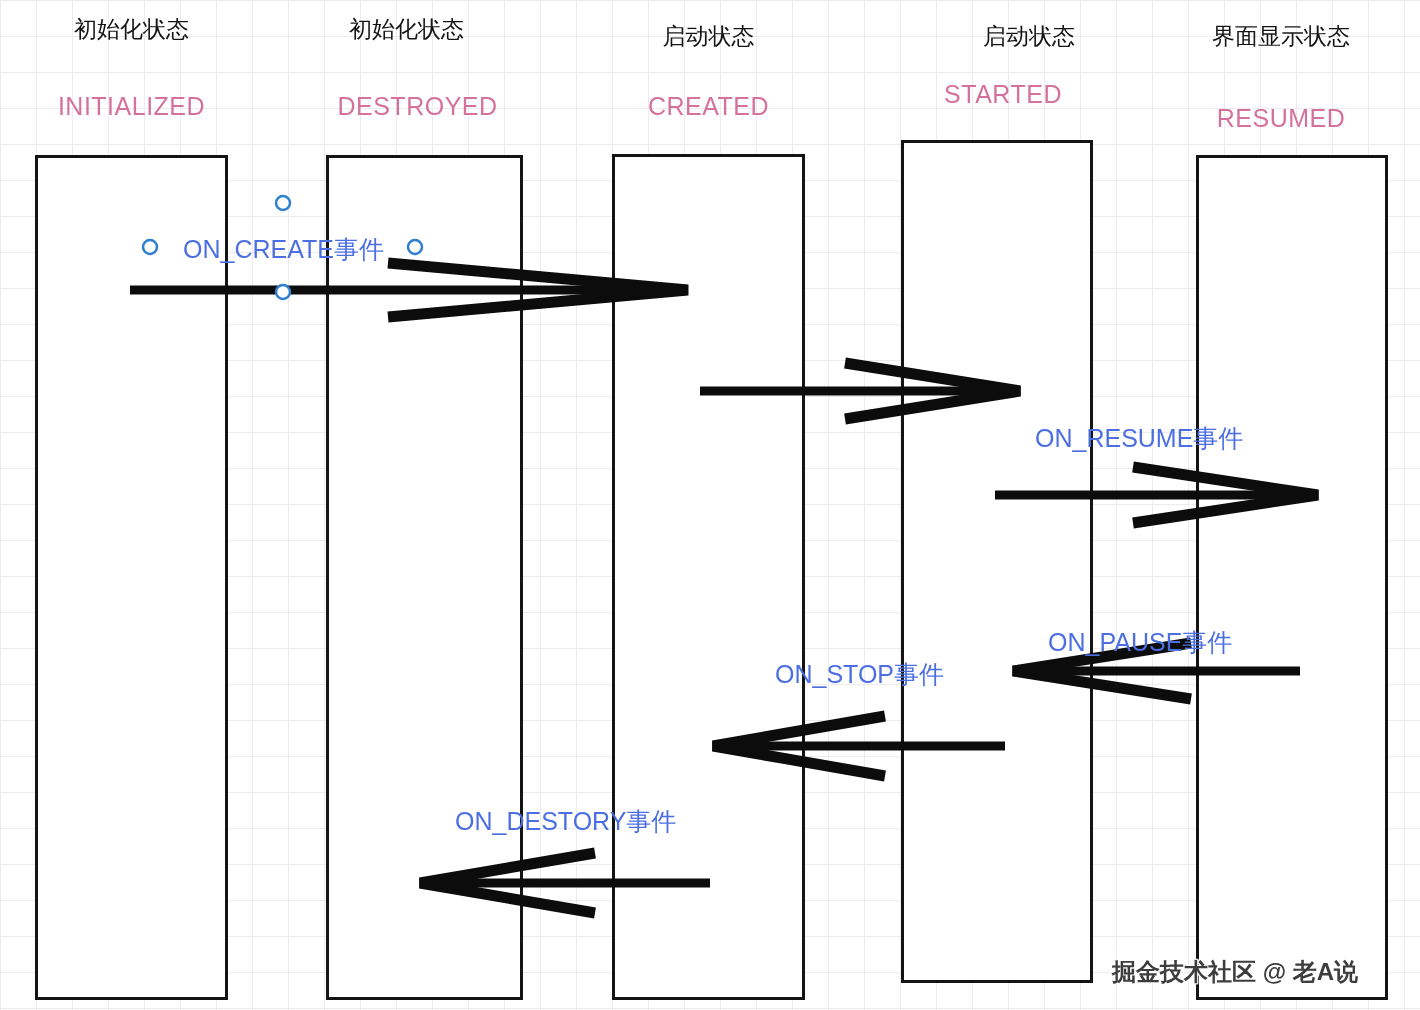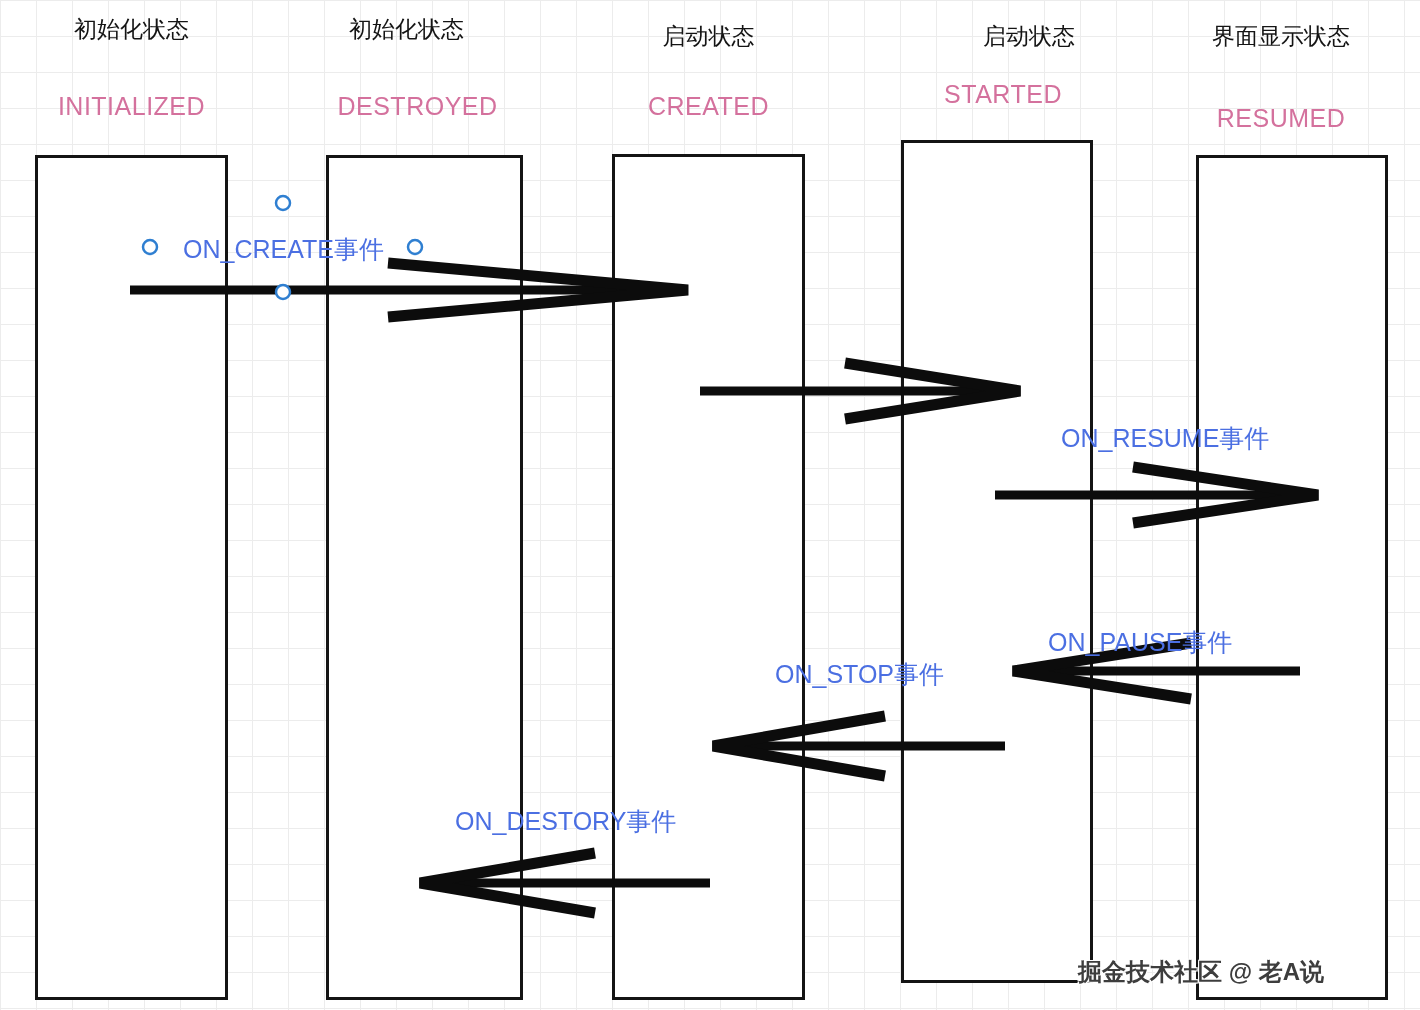--- a/index.html
+++ b/index.html
@@ -63,21 +63,21 @@
     left: 0;
     top: 0;
     width: 100%;
     height: 100%;
     z-index: 4;
     pointer-events: none;
     padding-left: 19px;
   }
   .watermark {
     position: absolute;
-    left: 1078px;
+    left: 1112px;
     top: 956px;
     font-size: 24px;
     font-weight: bold;
     color: #3d3d3d;
     white-space: nowrap;
     z-index: 5;
     text-shadow: -1px -1px 0 #ffffff, 1px -1px 0 #ffffff,
                  -1px 1px 0 #ffffff, 1px 1px 0 #ffffff;
     text-align: center;
   }
@@ -128,19 +128,19 @@
         <path d="M 710 883 L 424 883" stroke="#0c0c0c" stroke-width="9" fill="none"></path>
         <path d="M 595 853 L 420 883 L 595 913" stroke="#0c0c0c" stroke-width="11" stroke-linejoin="miter" fill="none"></path>
       </g>
       <circle cx="283" cy="203" r="7" fill="#ffffff" stroke="#2f7fd1" stroke-width="2.5"></circle>
       <circle cx="150" cy="247" r="7" fill="#ffffff" stroke="#2f7fd1" stroke-width="2.5"></circle>
       <circle cx="415" cy="247" r="7" fill="#ffffff" stroke="#2f7fd1" stroke-width="2.5"></circle>
       <circle cx="283" cy="292" r="7" fill="#ffffff" stroke="#2f7fd1" stroke-width="2.5"></circle>
     </svg>
   <div id="labels">
       <div class="event-label" style="left: 183px; top: 233px;">ON_CREATE事件</div>
-      <div class="event-label" style="left: 1035px; top: 422px; margin-left: 26px;">ON_RESUME事件</div>
+      <div class="event-label" style="left: 1035px; top: 422px;">ON_RESUME事件</div>
       <div class="event-label" style="left: 1048px; top: 578px; margin-top: 48px;">ON_PAUSE事件</div>
       <div class="event-label" style="left: 775px; top: 658px;">ON_STOP事件</div>
       <div class="event-label" style="left: 455px; top: 805px;">ON_DESTORY事件</div>
     </div>
   <div class="watermark">掘金技术社区 @ 老A说</div>
 </div>
 
 </body></html>

